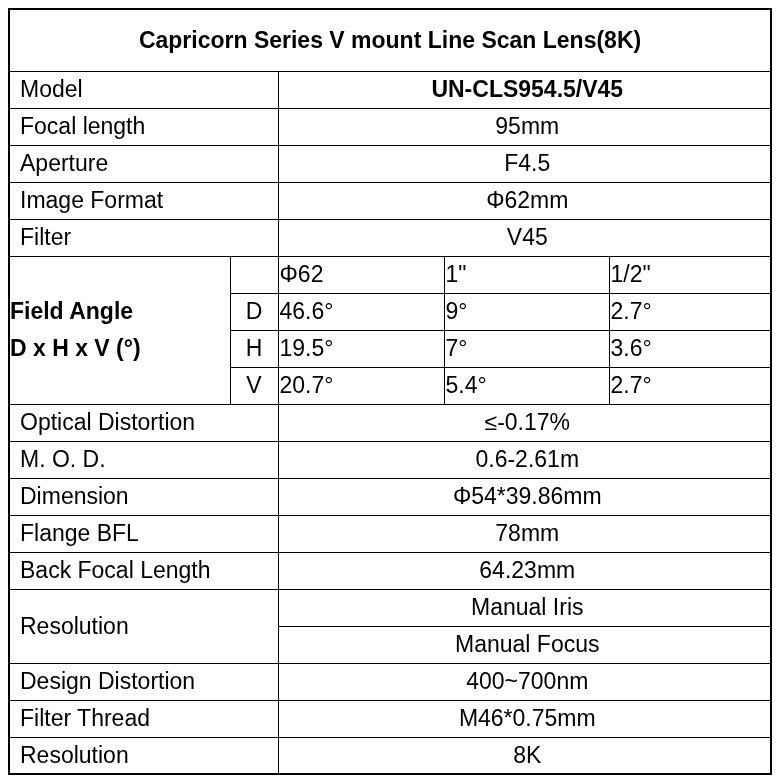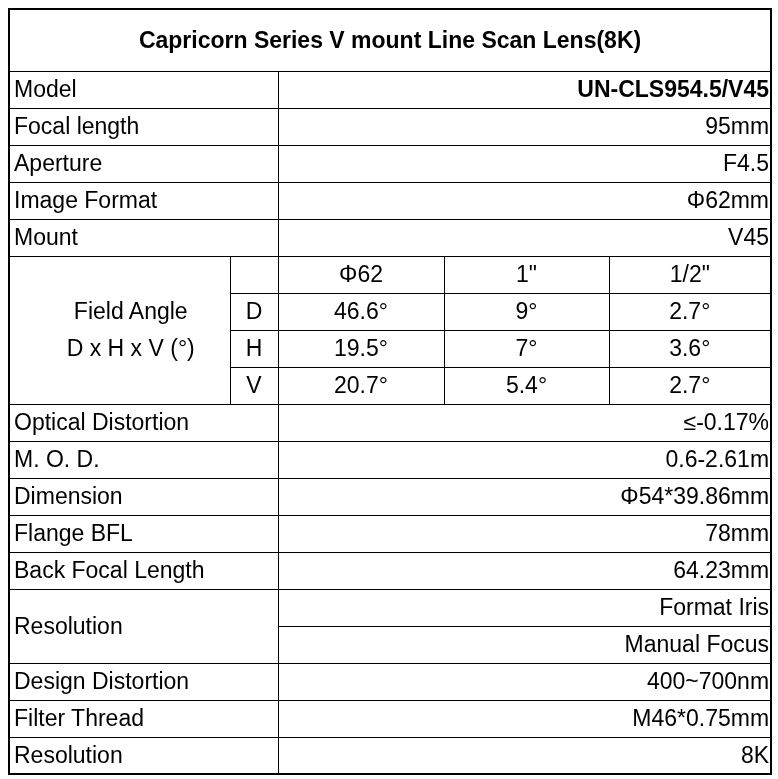--- a/index.html
+++ b/index.html
@@ -29,31 +29,32 @@
     overflow: hidden;
     white-space: nowrap;
   }
   tr.data-row { height: 37px; }
   tr.title-row { height: 62px; }
   td.title-cell {
     text-align: center;
     font-weight: bold;
     font-size: 32px;
   }
-  td.label-cell { padding-left: 4px; text-align: left; }
-  td.value-cell { padding-left: 7px; text-align: right; }
+  td.label-cell { padding-left: 10px; text-align: left; }
+  td.value-cell { padding-left: 7px; text-align: center; }
   td.bold { font-weight: bold; }
   td.fa-label-cell {
-    padding-left: 23px;
-    text-align: center;
+    padding-left: 0;
+    text-align: left;
     white-space: normal;
     line-height: 37px;
+    font-weight: bold;
   }
   td.fa-axis-cell { text-align: center; }
-  td.fa-num-cell { text-align: center; }
+  td.fa-num-cell { }
 </style>
 </head>
 <body>
 
 <div class="page">
   <table class="spec-table">
     <colgroup>
       <col style="width:221px">
       <col style="width:48px">
       <col style="width:166px">
@@ -80,21 +81,21 @@
       <td class="label-cell" colspan="2">Aperture</td>
       <td class="value-cell" colspan="3">F4.5</td>
     </tr>
 
     <tr class="data-row">
       <td class="label-cell" colspan="2">Image Format</td>
       <td class="value-cell" colspan="3">Φ62mm</td>
     </tr>
 
     <tr class="data-row">
-      <td class="label-cell" colspan="2">Mount</td>
+      <td class="label-cell" colspan="2">Filter</td>
       <td class="value-cell" colspan="3">V45</td>
     </tr>
 
     <tr class="data-row">
       <td class="fa-label-cell" rowspan="4">
         <span>Field Angle</span><br>
         <span>D x H x V (°)</span>
       </td>
       <td class="fa-axis-cell"></td>
       <td class="fa-num-cell">Φ62</td>
@@ -143,21 +144,21 @@
       <td class="value-cell" colspan="3">78mm</td>
     </tr>
 
     <tr class="data-row">
       <td class="label-cell" colspan="2">Back Focal Length</td>
       <td class="value-cell" colspan="3">64.23mm</td>
     </tr>
 
     <tr class="data-row">
       <td class="label-cell" colspan="2" rowspan="2">Resolution</td>
-      <td class="value-cell" colspan="3">Format Iris</td>
+      <td class="value-cell" colspan="3">Manual Iris</td>
     </tr>
     <tr class="data-row">
       <td class="value-cell" colspan="3">Manual Focus</td>
     </tr>
 
     <tr class="data-row">
       <td class="label-cell" colspan="2">Design Distortion</td>
       <td class="value-cell" colspan="3">400~700nm</td>
     </tr>
 

